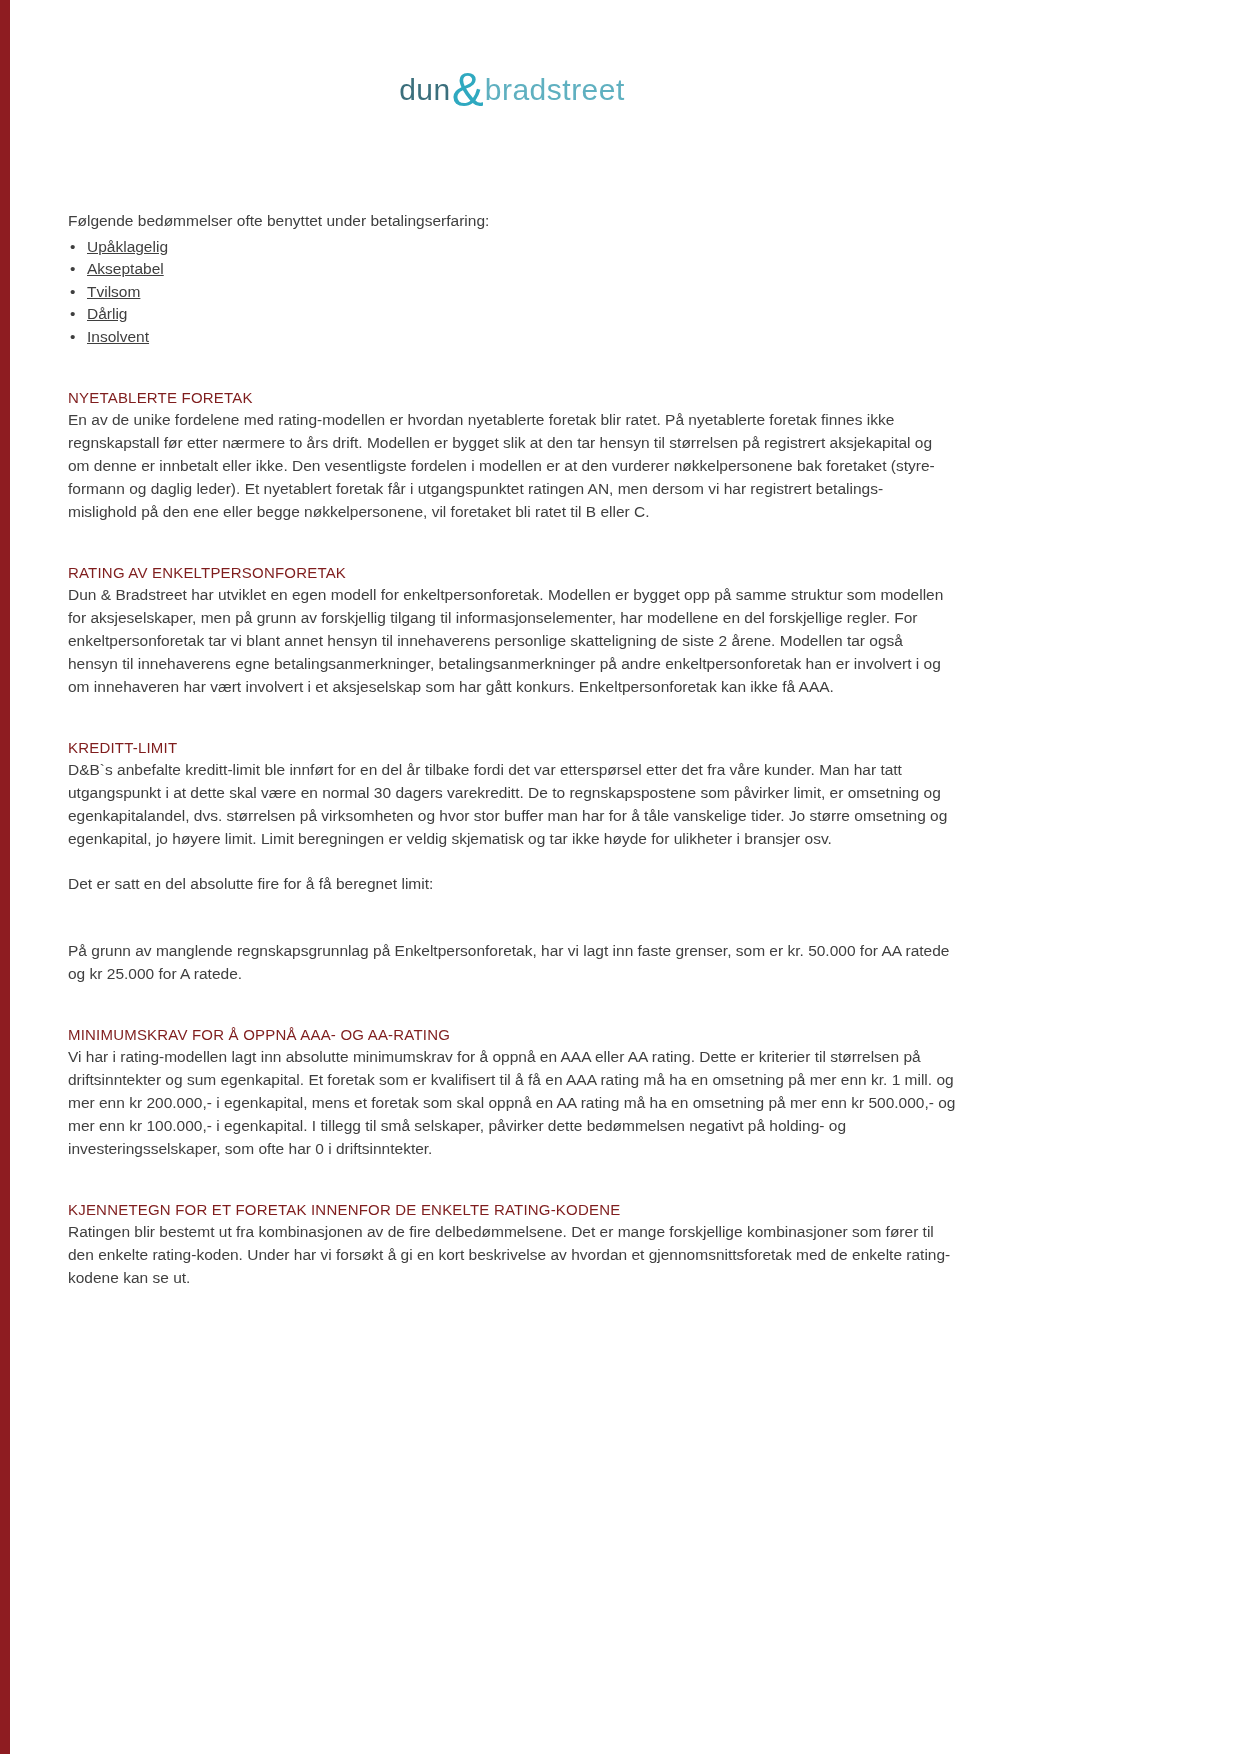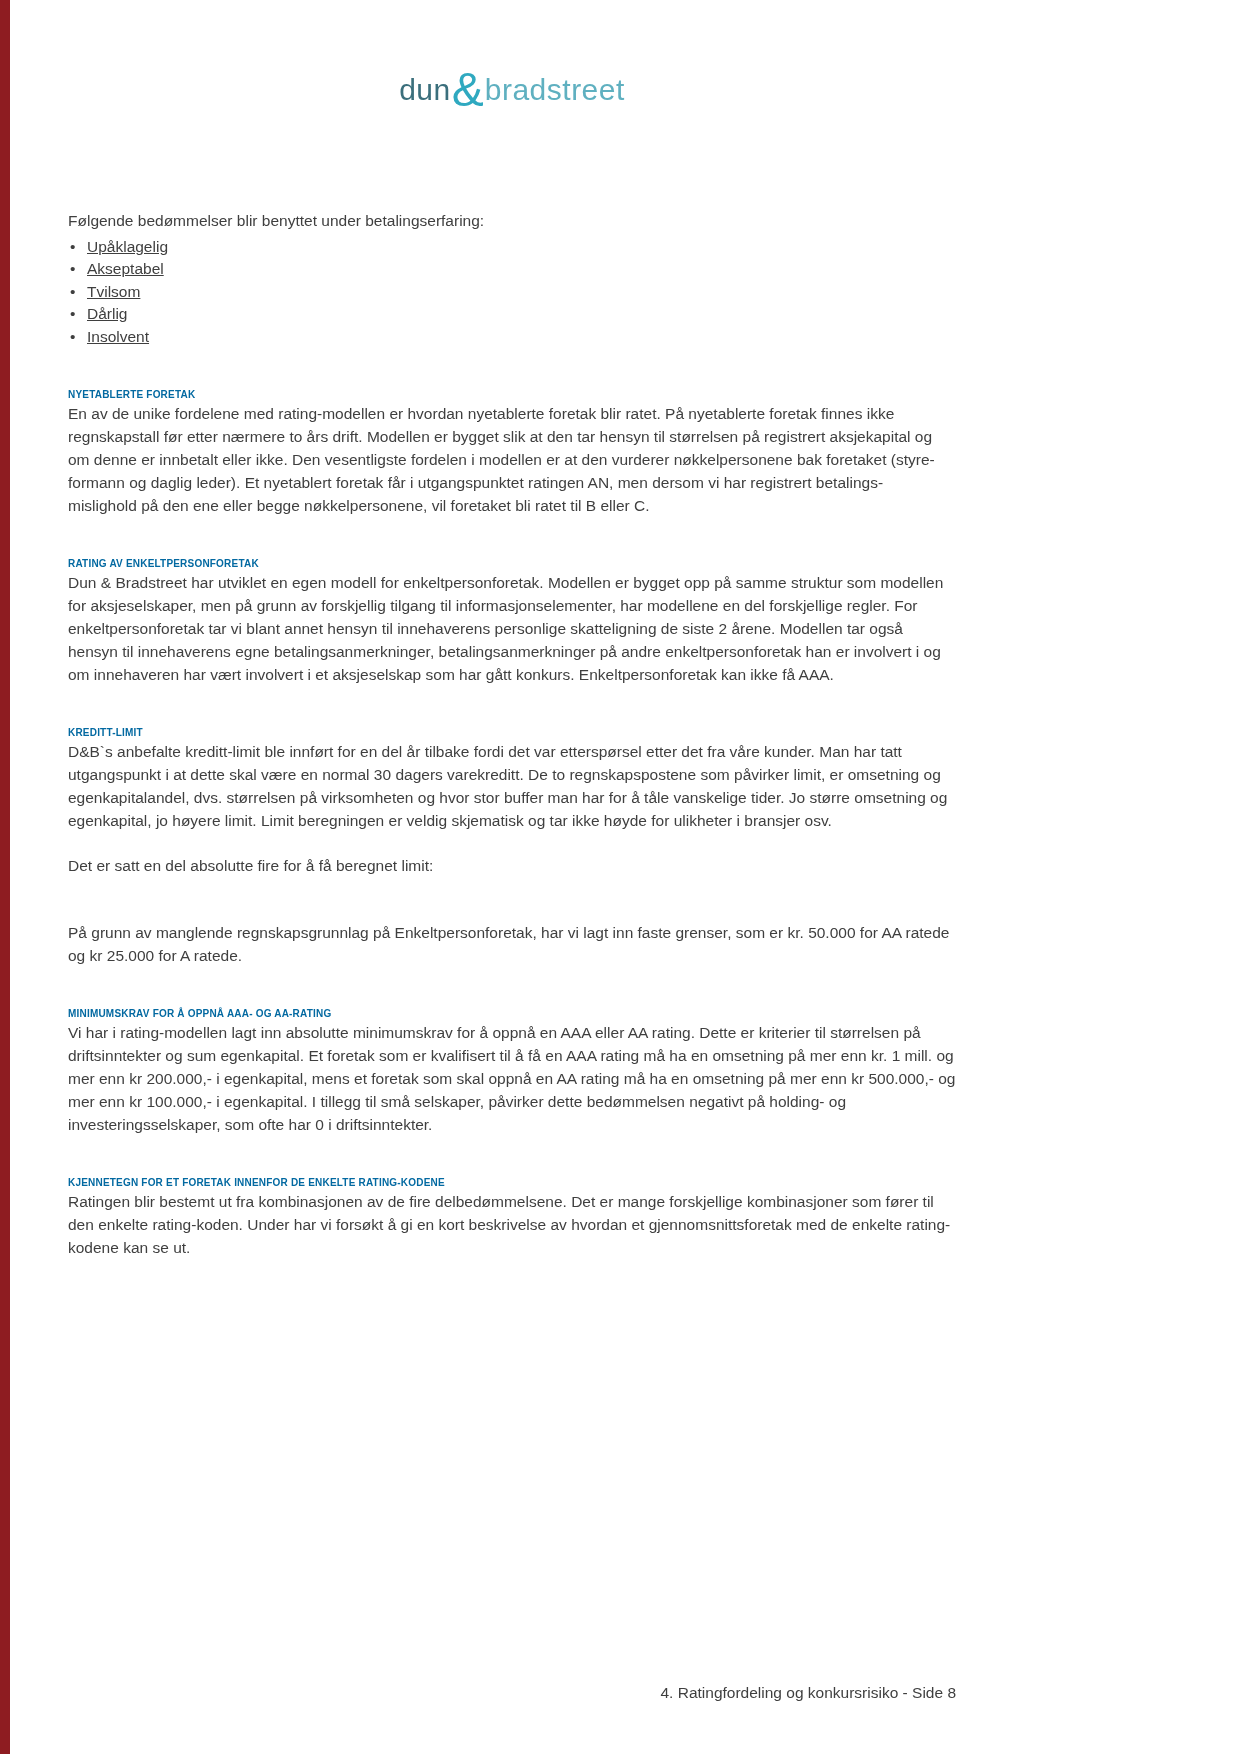--- a/index.html
+++ b/index.html
@@ -68,23 +68,23 @@
   }
   ul.bullets li::before {
     content: "\2022";
     position: absolute;
     left: 2px;
     top: 0;
     color: #3f3f3f;
   }
   h2.section-heading {
     margin: 41px 0 0 0;
-    font-size: 10px;
-    font-weight: bold;
-    color: #0369a1;
+    font-size: 15px;
+    font-weight: normal;
+    color: #7f1d1d;
     letter-spacing: 0.2px;
   }
   p.body-text {
     margin: 2px 0 0 0;
     font-size: 15.5px;
     line-height: 23px;
   }
   p.mid-lead {
     margin: 23px 0 2px 0;
     font-size: 15.5px;
@@ -110,21 +110,21 @@
 
 <div class="page">
   <div class="stripe"></div>
 
   <div class="content">
 
     <div class="logo">
       <span class="logo-dun">dun</span><span class="logo-amp">&amp;</span><span class="logo-brad">bradstreet</span>
     </div>
 
-    <p class="lead">Følgende bedømmelser blir benyttet under betalingserfaring:</p>
+    <p class="lead">Følgende bedømmelser ofte benyttet under betalingserfaring:</p>
     <ul class="bullets">
       <li>Upåklagelig</li>
       <li>Akseptabel</li>
       <li>Tvilsom</li>
       <li>Dårlig</li>
       <li>Insolvent</li>
     </ul>
 
     <h2 class="section-heading">NYETABLERTE FORETAK</h2>
     <p class="body-text">En av de unike fordelene med rating-modellen er hvordan nyetablerte foretak blir ratet. På nyetablerte foretak finnes ikke regnskapstall før etter nærmere to års drift. Modellen er bygget slik at den tar hensyn til størrelsen på registrert aksjekapital og om denne er innbetalt eller ikke. Den vesentligste fordelen i modellen er at den vurderer nøkkelpersonene bak foretaket (styre- formann og daglig leder). Et nyetablert foretak får i utgangspunktet ratingen AN, men dersom vi har registrert betalings- mislighold på den ene eller begge nøkkelpersonene, vil foretaket bli ratet til B eller C.</p>
@@ -139,14 +139,13 @@
     <p class="after-list">På grunn av manglende regnskapsgrunnlag på Enkeltpersonforetak, har vi lagt inn faste grenser, som er kr. 50.000 for AA ratede og kr 25.000 for A ratede.</p>
 
     <h2 class="section-heading">MINIMUMSKRAV FOR Å OPPNÅ AAA- OG AA-RATING</h2>
     <p class="body-text">Vi har i rating-modellen lagt inn absolutte minimumskrav for å oppnå en AAA eller AA rating. Dette er kriterier til størrelsen på driftsinntekter og sum egenkapital. Et foretak som er kvalifisert til å få en AAA rating må ha en omsetning på mer enn kr. 1 mill. og mer enn kr 200.000,- i egenkapital, mens et foretak som skal oppnå en AA rating må ha en omsetning på mer enn kr 500.000,- og mer enn kr 100.000,- i egenkapital. I tillegg til små selskaper, påvirker dette bedømmelsen negativt på holding- og investeringsselskaper, som ofte har 0 i driftsinntekter.</p>
 
     <h2 class="section-heading">KJENNETEGN FOR ET FORETAK INNENFOR DE ENKELTE RATING-KODENE</h2>
     <p class="body-text">Ratingen blir bestemt ut fra kombinasjonen av de fire delbedømmelsene. Det er mange forskjellige kombinasjoner som fører til den enkelte rating-koden. Under har vi forsøkt å gi en kort beskrivelse av hvordan et gjennomsnittsforetak med de enkelte rating-kodene kan se ut.</p>
 
   </div>
 
-  <div class="footer">4. Ratingfordeling og konkursrisiko - Side 8</div>
 </div>
 
 </body></html>

